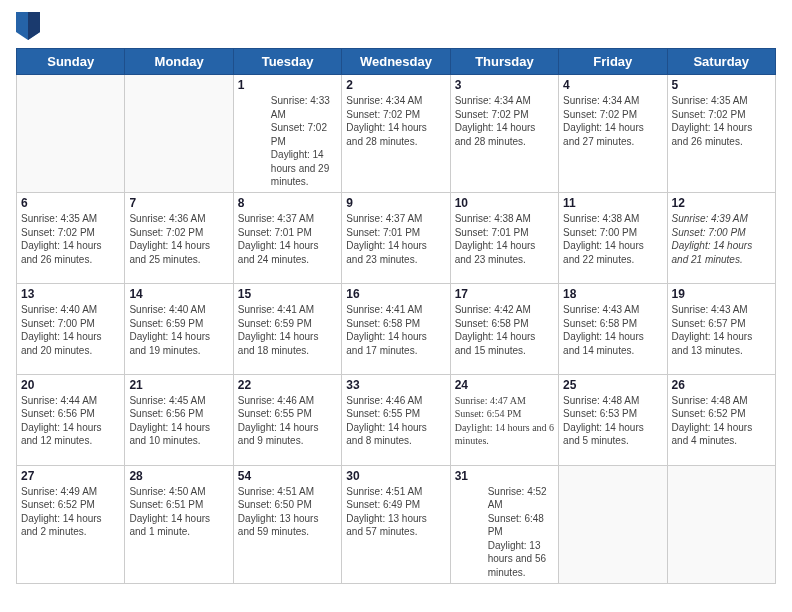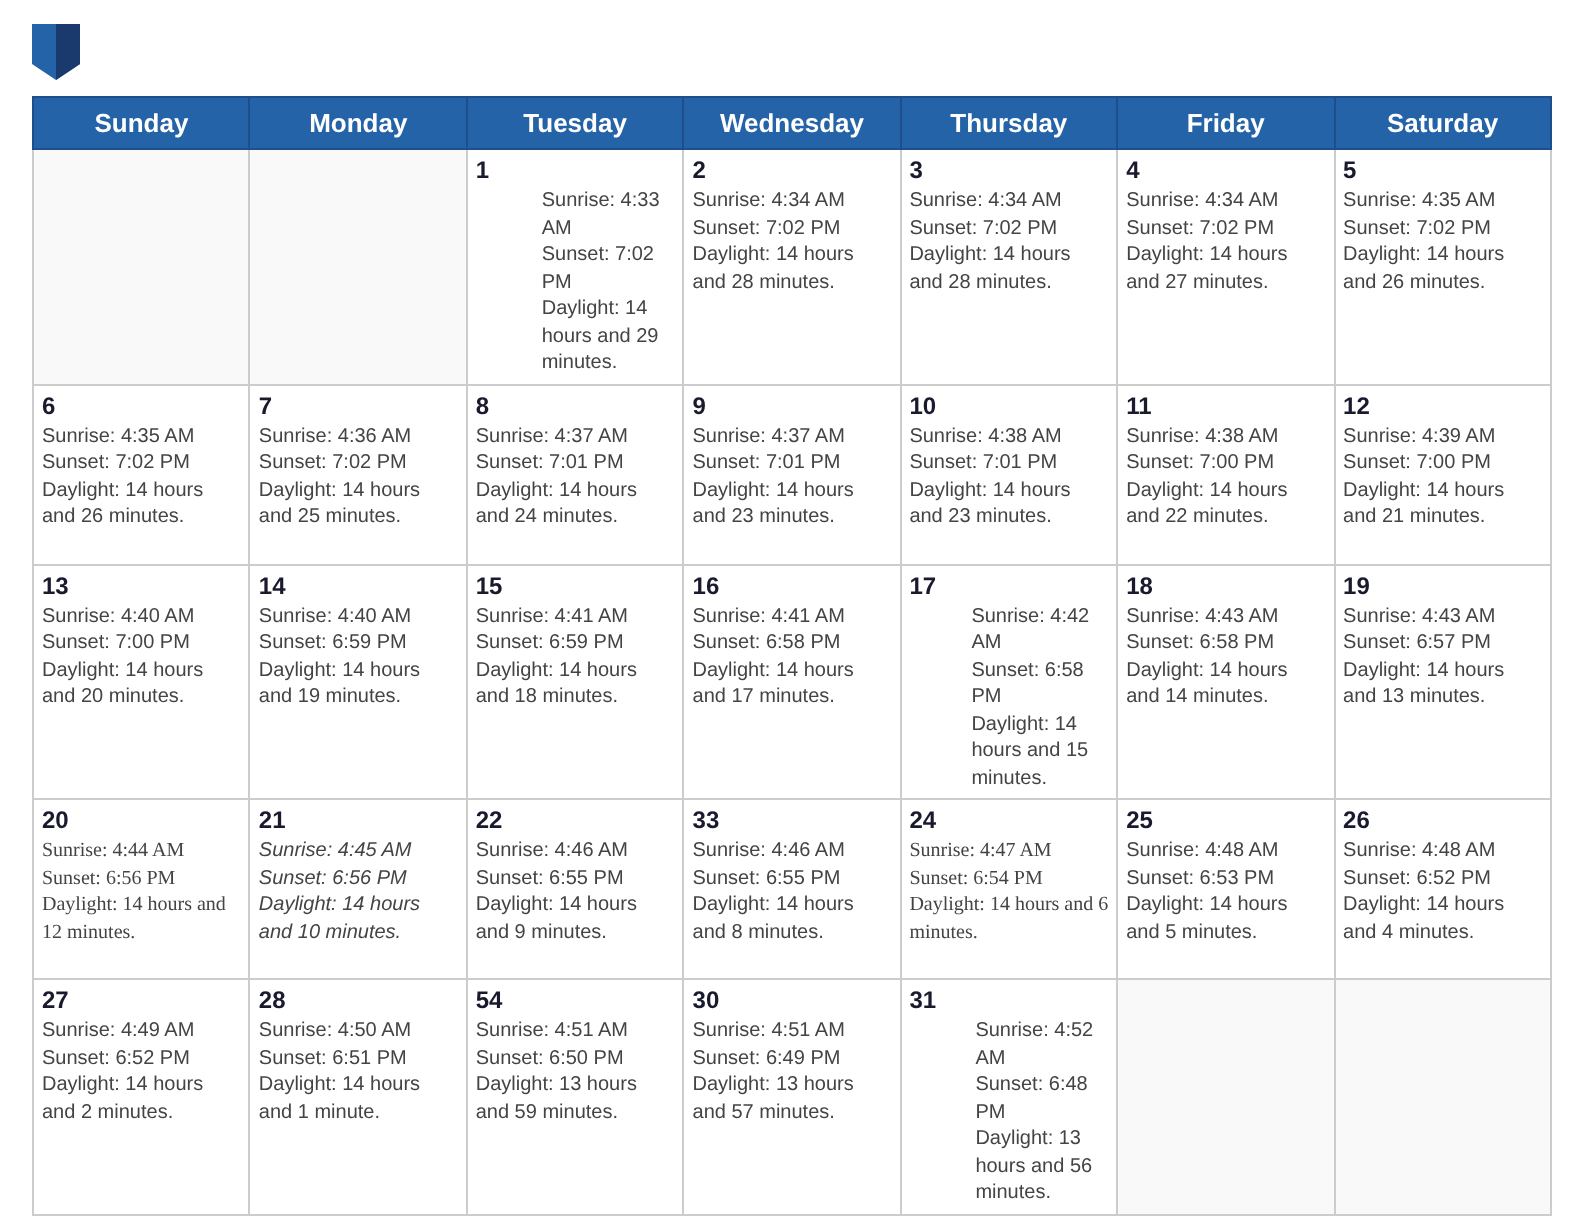--- a/index.html
+++ b/index.html
@@ -9,20 +9,21 @@
       width: 792px;
       height: 612px;
       overflow: hidden;
     }
     .page {
       width: 792px;
       height: 596px;
       padding: 12px 16px;
       display: flex;
       flex-direction: column;
+      justify-content: flex-end;
     }
     .header {
       display: flex;
       justify-content: space-between;
       align-items: flex-start;
       margin-bottom: 8px;
     }
     .logo {
       display: flex;
       align-items: center;
@@ -199,21 +200,21 @@
 Daylight: 14 hours and 23 minutes.</div>
           </td>
           <td>
             <span class="day-num">11</span>
             <div class="day-info" style="white-space: pre-line;">Sunrise: 4:38 AM
 Sunset: 7:00 PM
 Daylight: 14 hours and 22 minutes.</div>
           </td>
           <td>
             <span class="day-num">12</span>
-            <div class="day-info" style="white-space: pre-line;">Sunrise: 4:39 AM
+            <div class="day-info" style="white-space: pre-line; font-style: italic;">Sunrise: 4:39 AM
 Sunset: 7:00 PM
 Daylight: 14 hours and 21 minutes.</div>
           </td>
         </tr>
         <tr>
           <td>
             <span class="day-num">13</span>
             <div class="day-info" style="white-space: pre-line;">Sunrise: 4:40 AM
 Sunset: 7:00 PM
 Daylight: 14 hours and 20 minutes.</div>
@@ -231,47 +232,47 @@
 Daylight: 14 hours and 18 minutes.</div>
           </td>
           <td>
             <span class="day-num">16</span>
             <div class="day-info" style="white-space: pre-line;">Sunrise: 4:41 AM
 Sunset: 6:58 PM
 Daylight: 14 hours and 17 minutes.</div>
           </td>
           <td>
             <span class="day-num">17</span>
-            <div class="day-info" style="white-space: pre-line; margin-left: 31px;">Sunrise: 4:42 AM
+            <div class="day-info" style="white-space: pre-line;">Sunrise: 4:42 AM
 Sunset: 6:58 PM
 Daylight: 14 hours and 15 minutes.</div>
           </td>
           <td>
             <span class="day-num">18</span>
             <div class="day-info" style="white-space: pre-line;">Sunrise: 4:43 AM
 Sunset: 6:58 PM
 Daylight: 14 hours and 14 minutes.</div>
           </td>
           <td>
             <span class="day-num">19</span>
             <div class="day-info" style="white-space: pre-line;">Sunrise: 4:43 AM
 Sunset: 6:57 PM
 Daylight: 14 hours and 13 minutes.</div>
           </td>
         </tr>
         <tr>
           <td>
             <span class="day-num">20</span>
-            <div class="day-info" style="white-space: pre-line; font-family: Liberation Serif, serif;">Sunrise: 4:44 AM
+            <div class="day-info" style="white-space: pre-line;">Sunrise: 4:44 AM
 Sunset: 6:56 PM
 Daylight: 14 hours and 12 minutes.</div>
           </td>
           <td>
             <span class="day-num">21</span>
-            <div class="day-info" style="white-space: pre-line; font-style: italic;">Sunrise: 4:45 AM
+            <div class="day-info" style="white-space: pre-line;">Sunrise: 4:45 AM
 Sunset: 6:56 PM
 Daylight: 14 hours and 10 minutes.</div>
           </td>
           <td>
             <span class="day-num">22</span>
             <div class="day-info" style="white-space: pre-line;">Sunrise: 4:46 AM
 Sunset: 6:55 PM
 Daylight: 14 hours and 9 minutes.</div>
           </td>
           <td>

